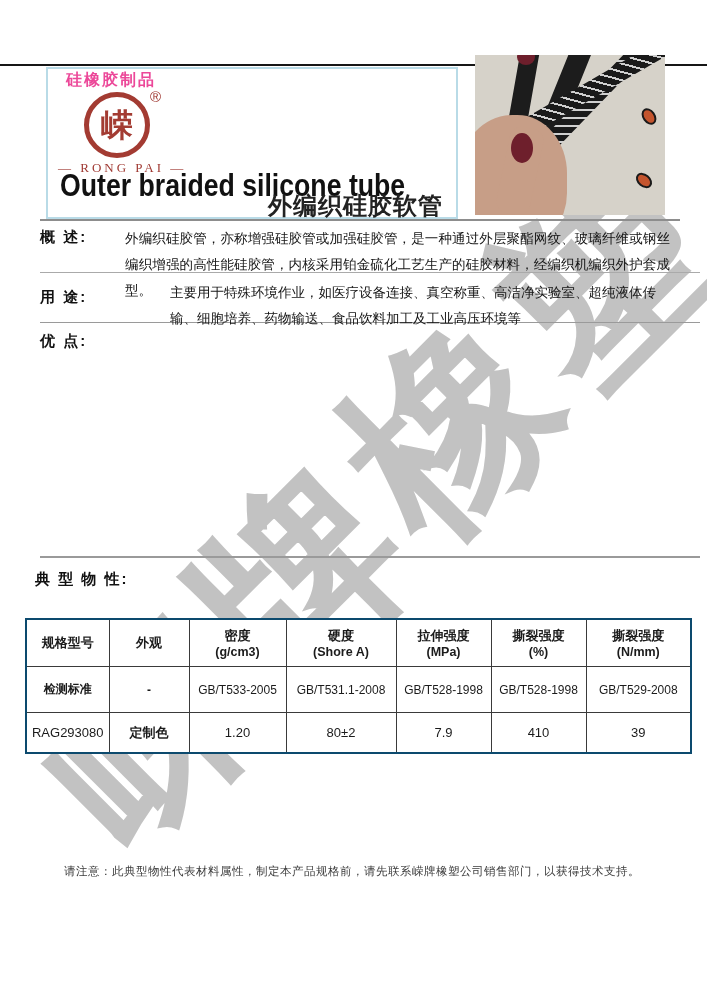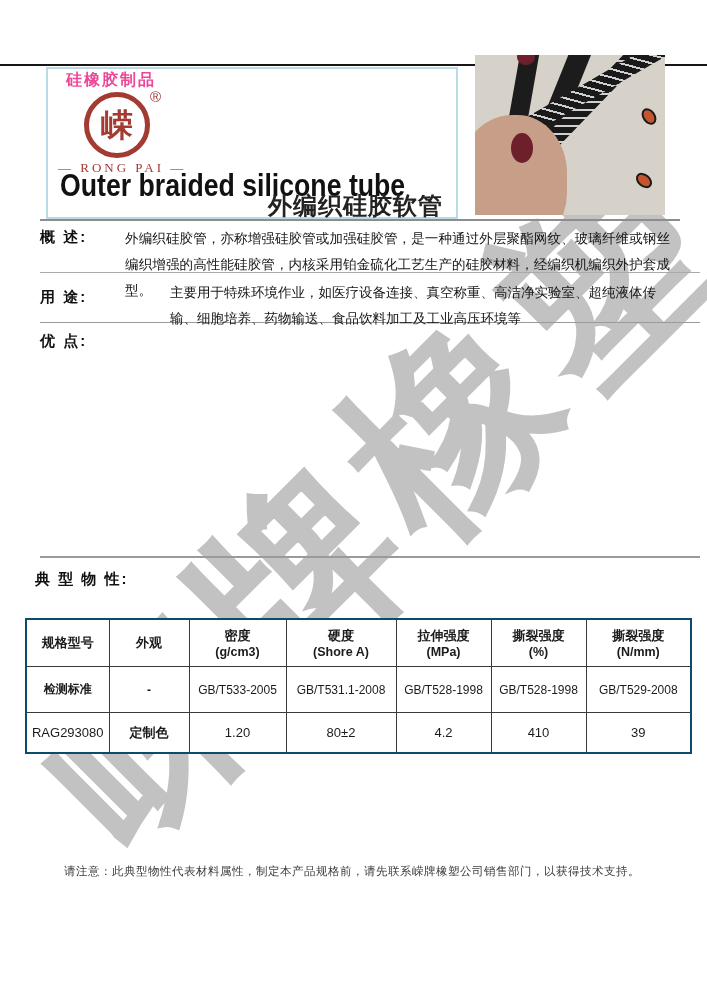--- a/index.html
+++ b/index.html
@@ -165,21 +165,21 @@
           <td>GB/T531.1-2008</td>
           <td>GB/T528-1998</td>
           <td>GB/T528-1998</td>
           <td>GB/T529-2008</td>
         </tr>
         <tr class="r-data">
           <td>RAG293080</td>
           <td class="bold">定制色</td>
           <td>1.20</td>
           <td>80±2</td>
-          <td>4.2</td>
+          <td>7.9</td>
           <td>410</td>
           <td>39</td>
         </tr>
       </tbody>
   </table>
 
   <div class="footnote">请注意：此典型物性代表材料属性，制定本产品规格前，请先联系嵘牌橡塑公司销售部门，以获得技术支持。</div>
 
 </div>
 

